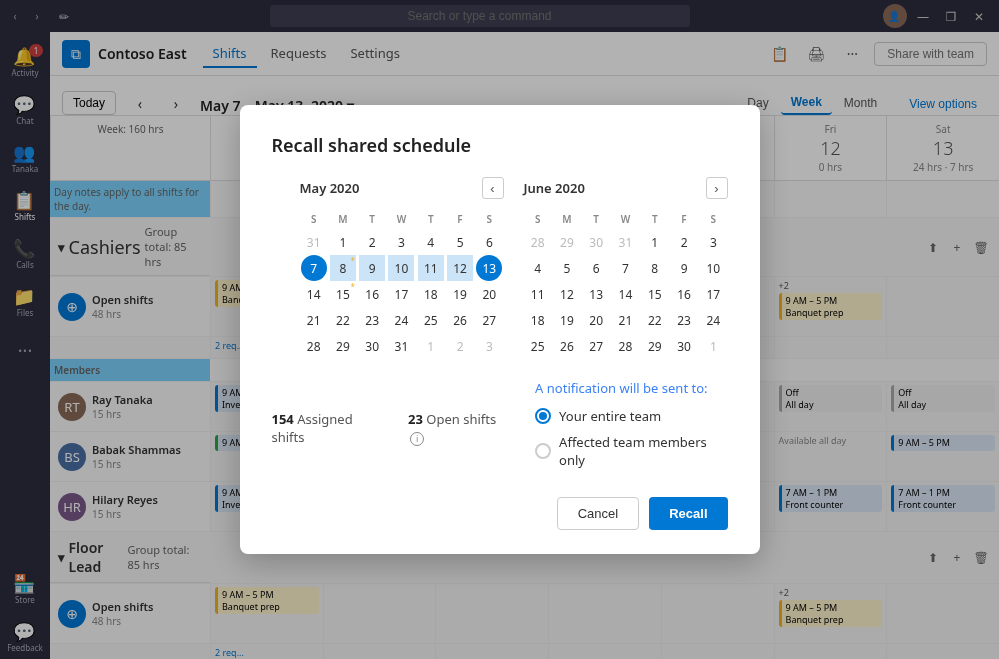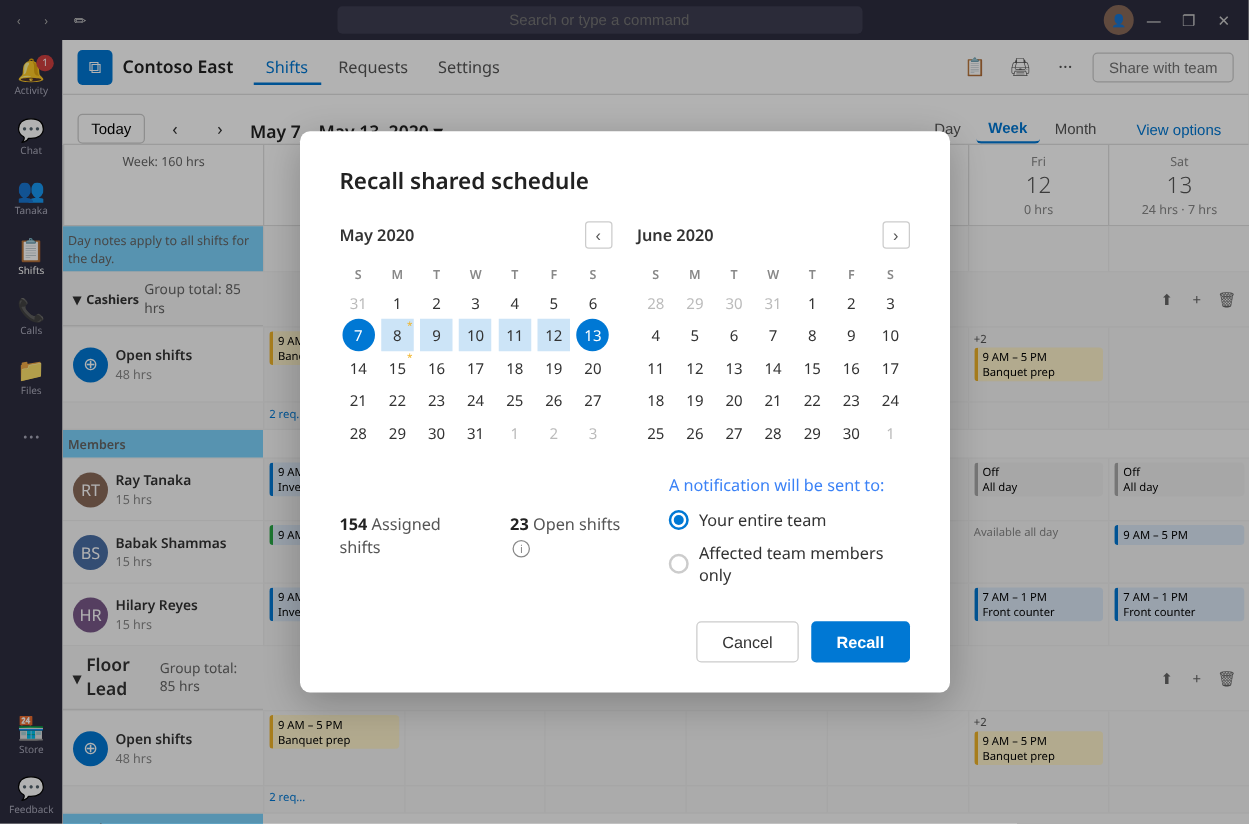--- a/index.html
+++ b/index.html
@@ -159,21 +159,21 @@
     .modal {
       background: white;
       border-radius: 8px;
       padding: 28px 32px 24px;
       width: 520px;
       box-shadow: 0 8px 32px rgba(0,0,0,0.25);
     }
     .modal-title { font-size: 18px; font-weight: 600; color: #222; margin-bottom: 20px; }
 
     
-    .calendars { display: flex; gap: 20px; margin-bottom: 20px; }
+    .calendars { display: flex; gap: 20px; margin-bottom: 20px; margin-left: 28px; }
     .calendar { flex: 1; }
     .cal-header { display: flex; align-items: center; justify-content: space-between; margin-bottom: 10px; }
     .cal-title { font-size: 13px; font-weight: 600; color: #333; }
     .cal-nav { width: 22px; height: 22px; display: flex; align-items: center; justify-content: center; cursor: pointer; color: #555; font-size: 13px; border: 1px solid #ccc; border-radius: 3px; background: white; }
     .cal-grid { }
     .cal-row { display: grid; grid-template-columns: repeat(7, 1fr); gap: 1px; }
     .cal-day-header { text-align: center; font-size: 10px; color: #888; font-weight: 600; padding: 3px 0; }
     .cal-day {
       text-align: center;
       font-size: 12px;
@@ -371,21 +371,21 @@
         <div class="grid-cell"></div>
         <div class="grid-cell"></div>
         <div class="grid-cell"></div>
         <div class="grid-cell"></div>
         <div class="grid-cell"></div>
       </div>
 
       <div class="section-row">
         <div class="section-header">
           <span>▾</span>
-          <span style="font-size:10px;font-weight:700;">Cashiers</span>
+          <span style="font-size:18px;font-weight:400;">Cashiers</span>
           <span class="group-total">Group total: 85 hrs</span>
         </div>
         <div class="section-actions">
           <div class="a-icon">⬆</div>
           <div class="a-icon">+</div>
           <div class="a-icon">🗑</div>
         </div>
       </div>
 
       <div class="open-shifts-row">

